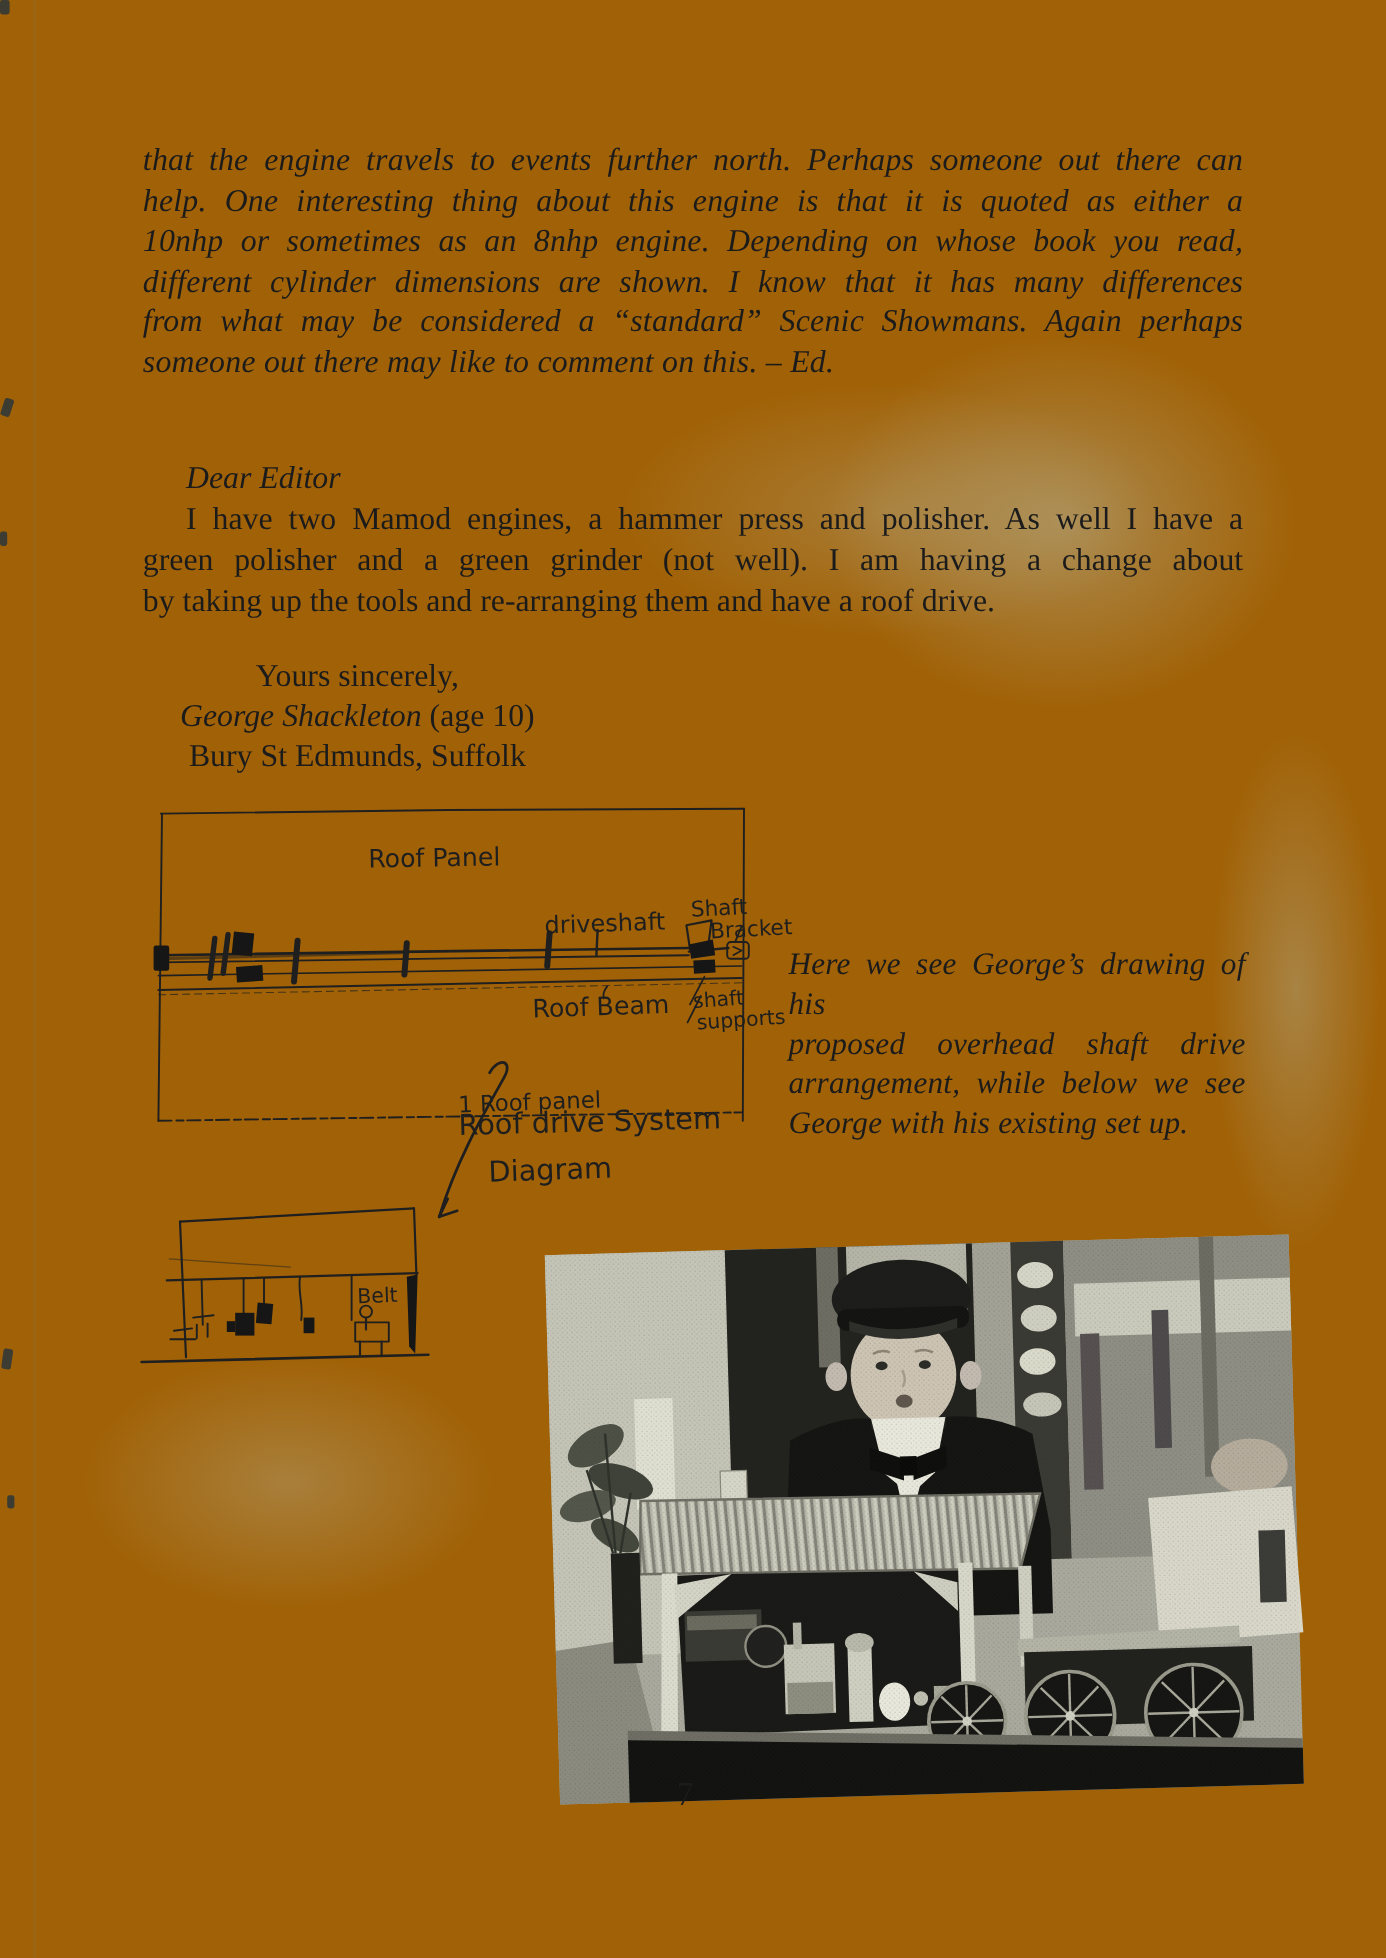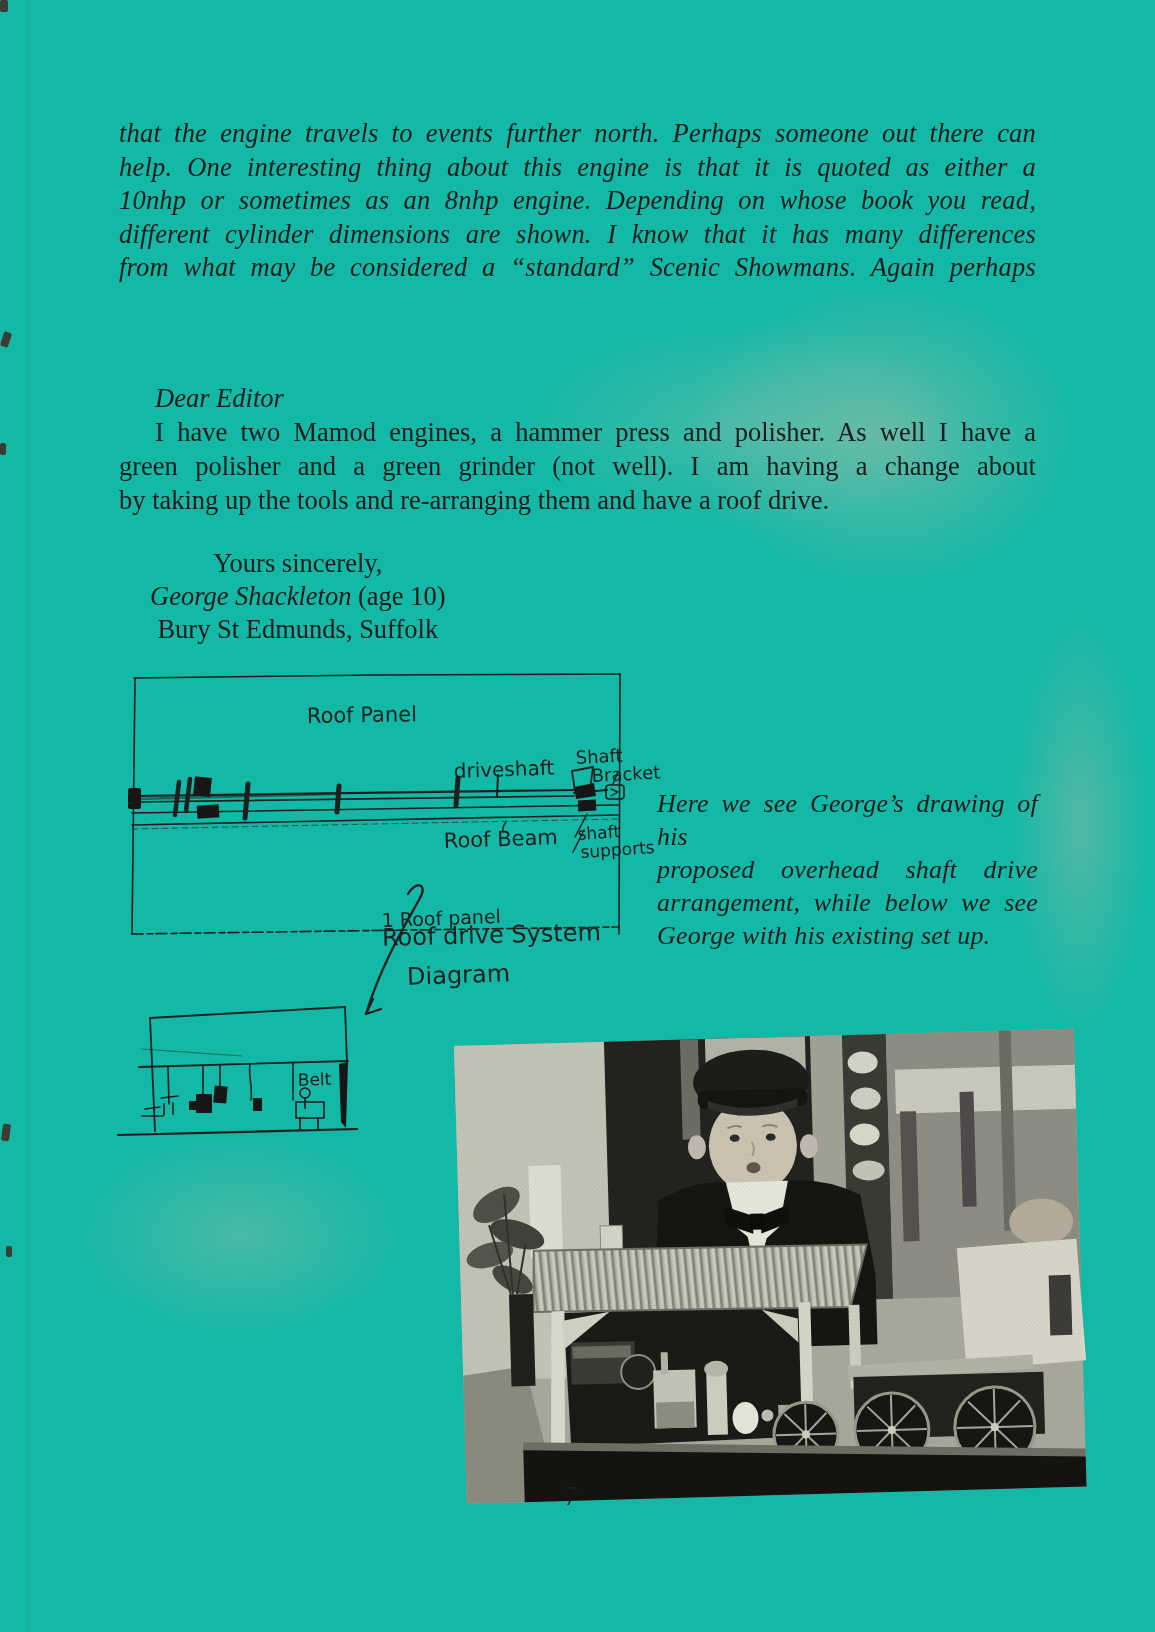--- a/index.html
+++ b/index.html
@@ -1,18 +1,18 @@
 <!DOCTYPE html>
 <html><head>
 <meta charset="utf-8">
 <style>
   html,body { margin:0; padding:0; background:#d8d8cd; }
   .page {
     position:relative; width:1155px; height:1632px; overflow:hidden;
-    background:#14b8a6;
+    background:#a16207;
     font-family:"Liberation Serif", serif;
     color:#1b1b1b;
   }
   
   .crease { position:absolute; left:28px; top:0; width:2px; height:1632px;
     background:rgba(120,125,100,0.16); }
   .speck { position:absolute; background:#3c3c33; border-radius:2px; }
   .blotch { position:absolute; pointer-events:none; }
   .b1 { left:690px; top:280px; width:390px; height:310px;
     background:radial-gradient(closest-side, rgba(184,189,168,0.45), rgba(184,189,168,0)); }
@@ -81,20 +81,21 @@
   <div class="speck" style="left:0;top:443px;width:6px;height:12px"></div>
   <div class="speck" style="left:2px;top:1124px;width:8px;height:17px;transform:rotate(8deg)"></div>
   <div class="speck" style="left:6px;top:1246px;width:6px;height:11px"></div>
 
   <section class="editor-note">
     <div class="line j">that the engine travels to events further north. Perhaps someone out there can</div>
     <div class="line j">help. One interesting thing about this engine is that it is quoted as either a</div>
     <div class="line j">10nhp or sometimes as an 8nhp engine. Depending on whose book you read,</div>
     <div class="line j">different cylinder dimensions are shown. I know that it has many differences</div>
     <div class="line j">from what may be considered a “standard” Scenic Showmans. Again perhaps</div>
+    <div class="line">someone out there may like to comment on this. – Ed.</div>
   </section>
 
   <section class="letter">
     <div class="line salutation">Dear Editor</div>
     <div class="line j indent">I have two Mamod engines, a hammer press and polisher. As well I have a</div>
     <div class="line j">green polisher and a green grinder (not well). I am having a change about</div>
     <div class="line">by taking up the tools and re-arranging them and have a roof drive.</div>
   </section>
 
   <section class="signoff">

